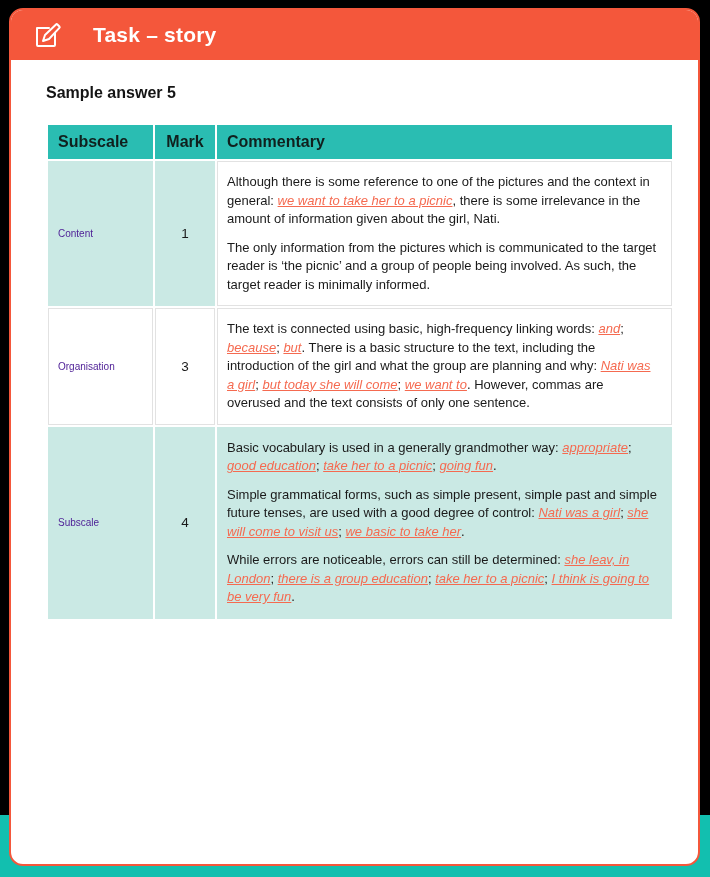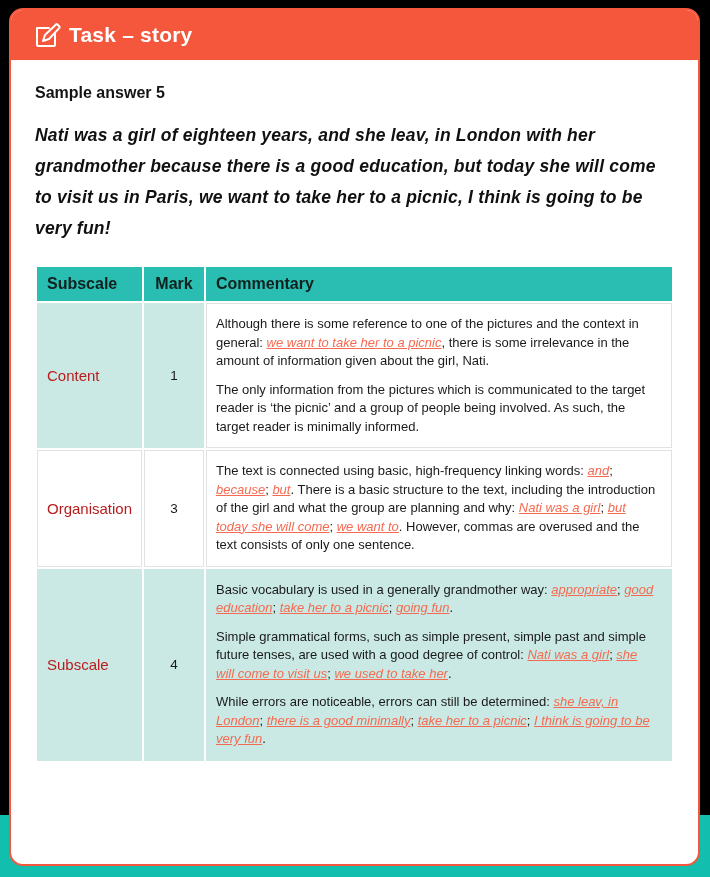--- a/index.html
+++ b/index.html
@@ -25,30 +25,30 @@
     border: 2px solid var(--orange, #F4573B);
     border-radius: 14px;
     overflow: hidden;
     z-index: 1;
   }
   .card-header {
     background: var(--orange, #F4573B);
     height: 50px;
     display: flex;
     align-items: center;
-    gap: 7px;
+    gap: 31px;
     padding-left: 21px;
   }
   .page-title {
     color: #ffffff;
     font-size: 21px;
     font-weight: bold;
     letter-spacing: 0.2px;
   }
-  .card-body { padding: 24px 24px 0 24px; }
+  .card-body { padding: 24px 24px 0 35px; }
   .sample-heading {
     font-size: 16px;
     font-weight: bold;
     color: #141414;
   }
   .story-text {
     margin-top: 18px;
     font-size: 17.5px;
     font-weight: bold;
     font-style: italic;
@@ -72,22 +72,22 @@
     font-weight: bold;
     text-align: left;
     padding: 8px 10px;
     height: 32px;
   }
   th.center { text-align: center; padding: 8px 4px; }
   td { vertical-align: middle; }
   td.teal  { background: var(--teal-light, #CAE9E4); }
   td.plain { background: #ffffff; box-shadow: inset 0 0 0 1px #e2e2e2; }
   td.subscale {
-    font-size: 15px;
-    color: #b91c1c;
+    font-size: 10px;
+    color: #4c1d95;
     padding: 10px;
   }
   td.mark {
     font-size: 13.5px;
     color: #1a1a1a;
     text-align: center;
   }
   td.commentary {
     vertical-align: top;
     padding: 12px 14px 12px 10px;
@@ -112,21 +112,20 @@
         <path d="M5 8 h12 M5 8 v17 a1 1 0 0 0 1 1 h16 a1 1 0 0 0 1 -1 V13" stroke="#ffffff" stroke-width="2" fill="none" stroke-linecap="round"></path>
         <path d="M11 21 l2 -6 L24 4.5 a1 1 0 0 1 1.4 0 l2 2 a1 1 0 0 1 0 1.4 L17 19 Z" stroke="#ffffff" stroke-width="2" fill="none" stroke-linejoin="round"></path>
       </svg>
     </span>
     <span class="page-title">Task – story</span>
   </div>
 
   <div class="card-body">
     <div class="sample-heading">Sample answer 5</div>
 
-    <p class="story-text">Nati was a girl of eighteen years, and she leav, in London with her grandmother because there is a good education, but today she will come to visit us in Paris, we want to take her to a picnic, I think is going to be very fun!</p>
 
     <table class="rubric">
       <colgroup>
         <col class="c-subscale">
         <col class="c-mark">
         <col class="c-commentary">
       </colgroup>
       <thead>
         <tr>
           <th>Subscale</th>
@@ -148,20 +147,20 @@
             <td class="mark plain">3</td>
             <td class="commentary plain">
               <p><span>The text is connected using basic, high-frequency linking words: </span><span class="hl">and</span><span>; </span><span class="hl">because</span><span>; </span><span class="hl">but</span><span>. There is a basic structure to the text, including the introduction of the girl and what the group are planning and why: </span><span class="hl">Nati was a girl</span><span>; </span><span class="hl">but today she will come</span><span>; </span><span class="hl">we want to</span><span>. However, commas are overused and the text consists of only one sentence.</span></p>
             </td>
           </tr>
           <tr>
             <td class="subscale teal">Subscale</td>
             <td class="mark teal">4</td>
             <td class="commentary teal">
               <p><span>Basic vocabulary is used in a generally grandmother way: </span><span class="hl">appropriate</span><span>; </span><span class="hl">good education</span><span>; </span><span class="hl">take her to a picnic</span><span>; </span><span class="hl">going fun</span><span>.</span></p>
-              <p><span>Simple grammatical forms, such as simple present, simple past and simple future tenses, are used with a good degree of control: </span><span class="hl">Nati was a girl</span><span>; </span><span class="hl">she will come to visit us</span><span>; </span><span class="hl">we used to take her</span><span>.</span></p>
-              <p><span>While errors are noticeable, errors can still be determined: </span><span class="hl">she leav, in London</span><span>; </span><span class="hl">there is a good minimally</span><span>; </span><span class="hl">take her to a picnic</span><span>; </span><span class="hl">I think is going to be very fun</span><span>.</span></p>
+              <p><span>Simple grammatical forms, such as simple present, simple past and simple future tenses, are used with a good degree of control: </span><span class="hl">Nati was a girl</span><span>; </span><span class="hl">she will come to visit us</span><span>; </span><span class="hl">we basic to take her</span><span>.</span></p>
+              <p><span>While errors are noticeable, errors can still be determined: </span><span class="hl">she leav, in London</span><span>; </span><span class="hl">there is a group education</span><span>; </span><span class="hl">take her to a picnic</span><span>; </span><span class="hl">I think is going to be very fun</span><span>.</span></p>
             </td>
           </tr>
         </tbody>
     </table>
   </div>
 </div>
 
 </body></html>

